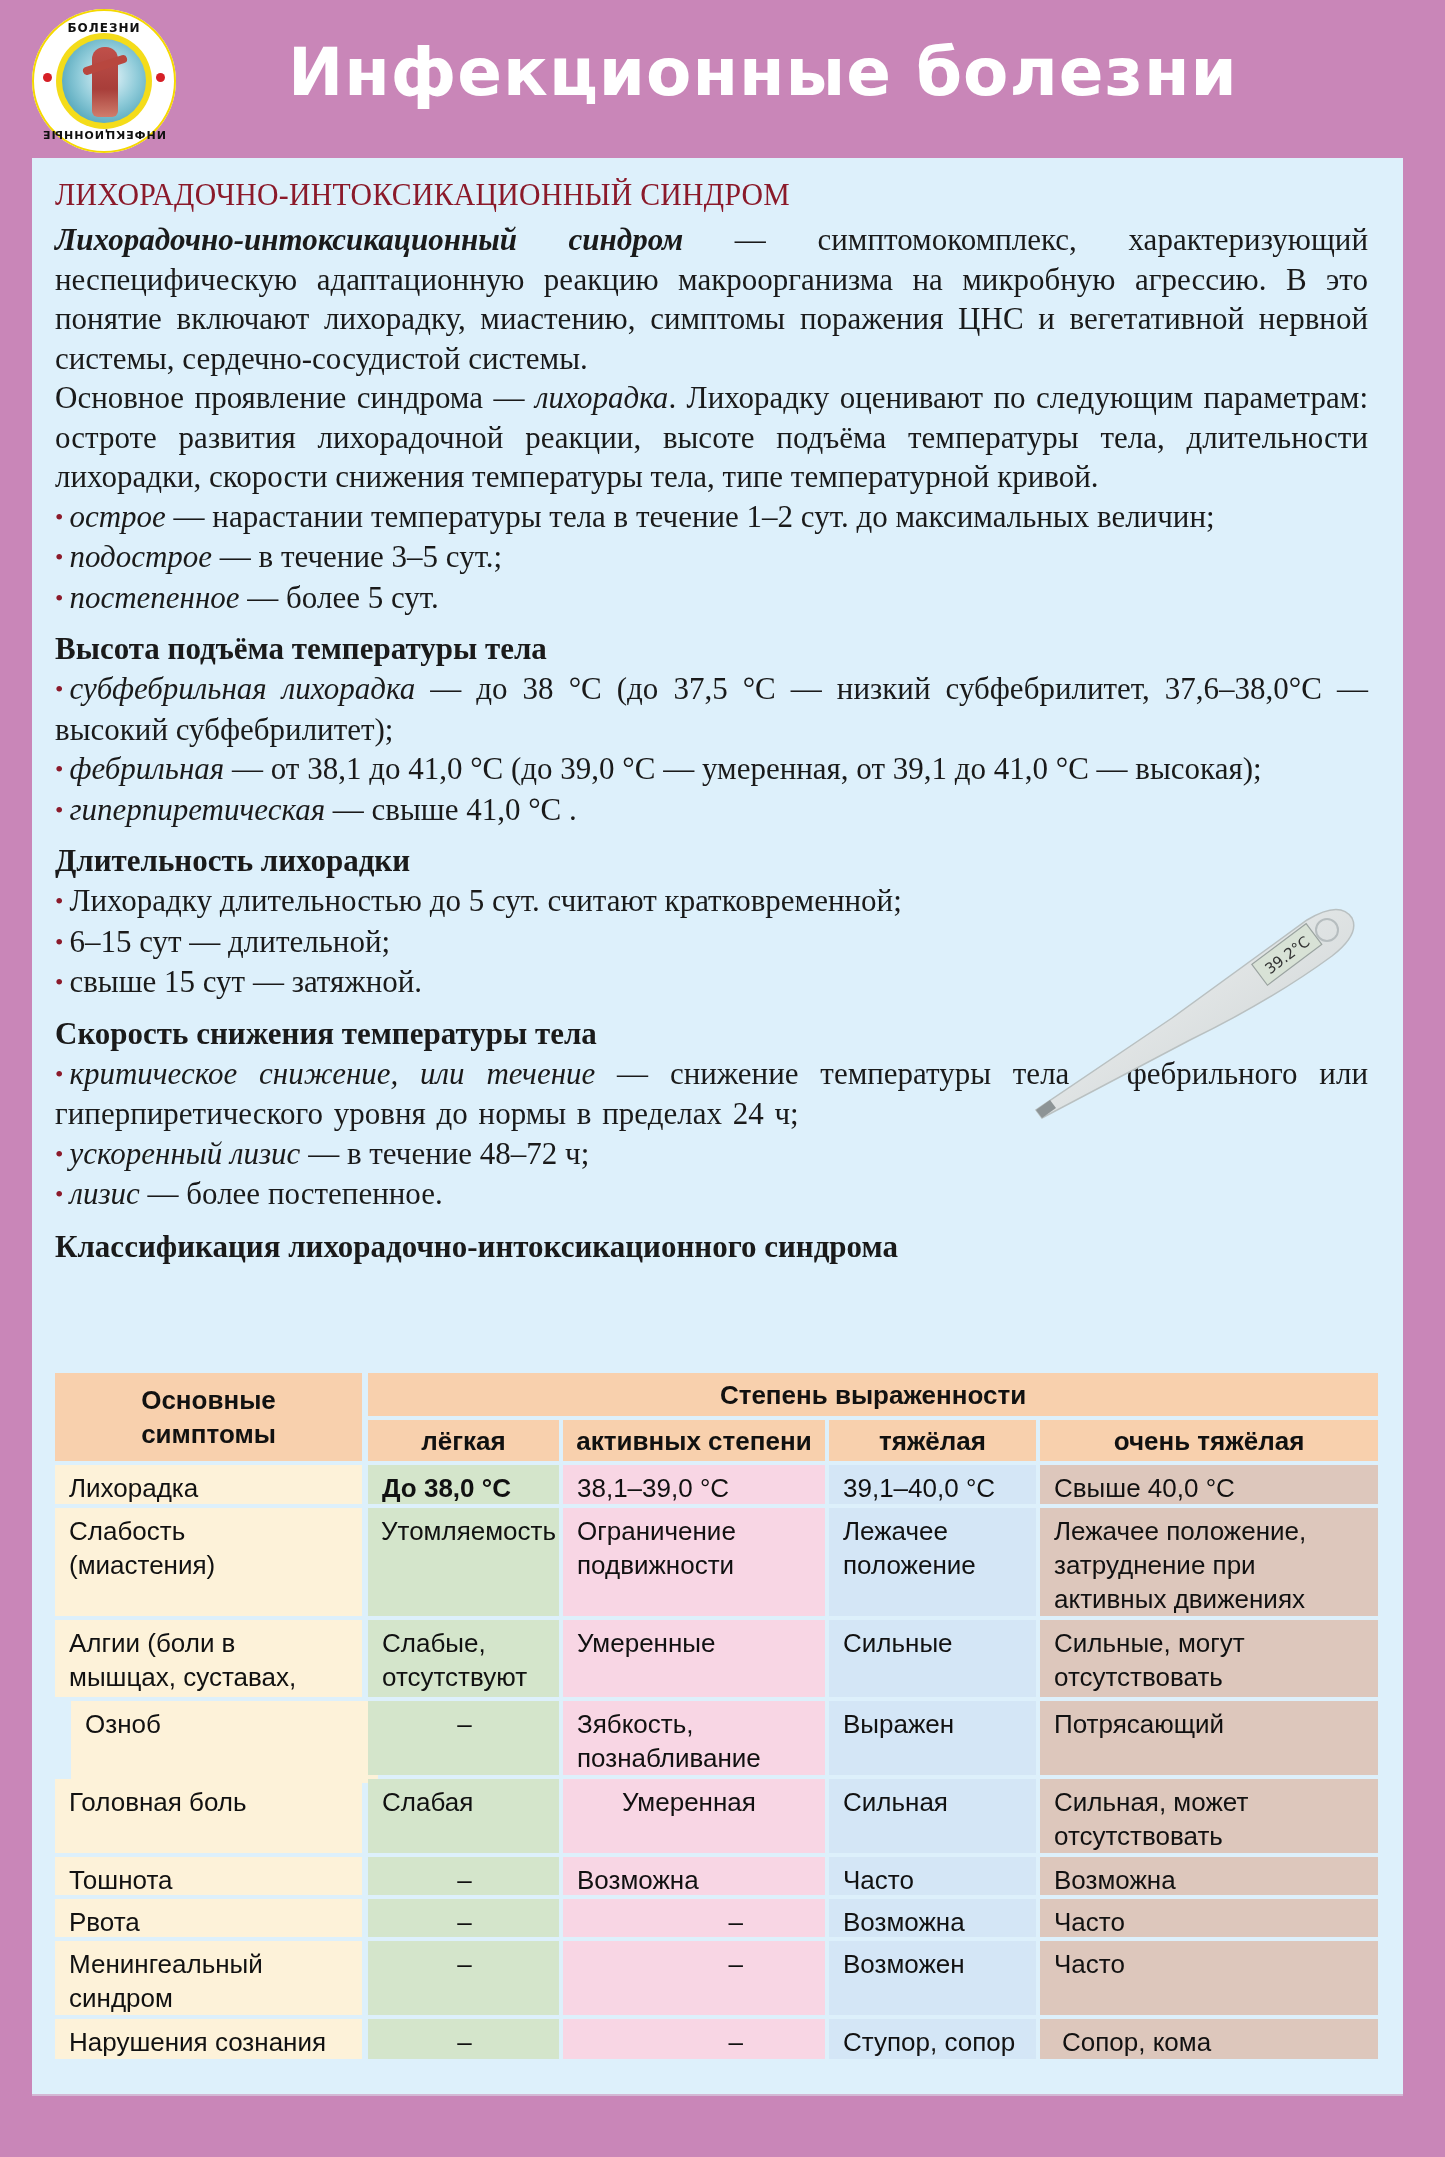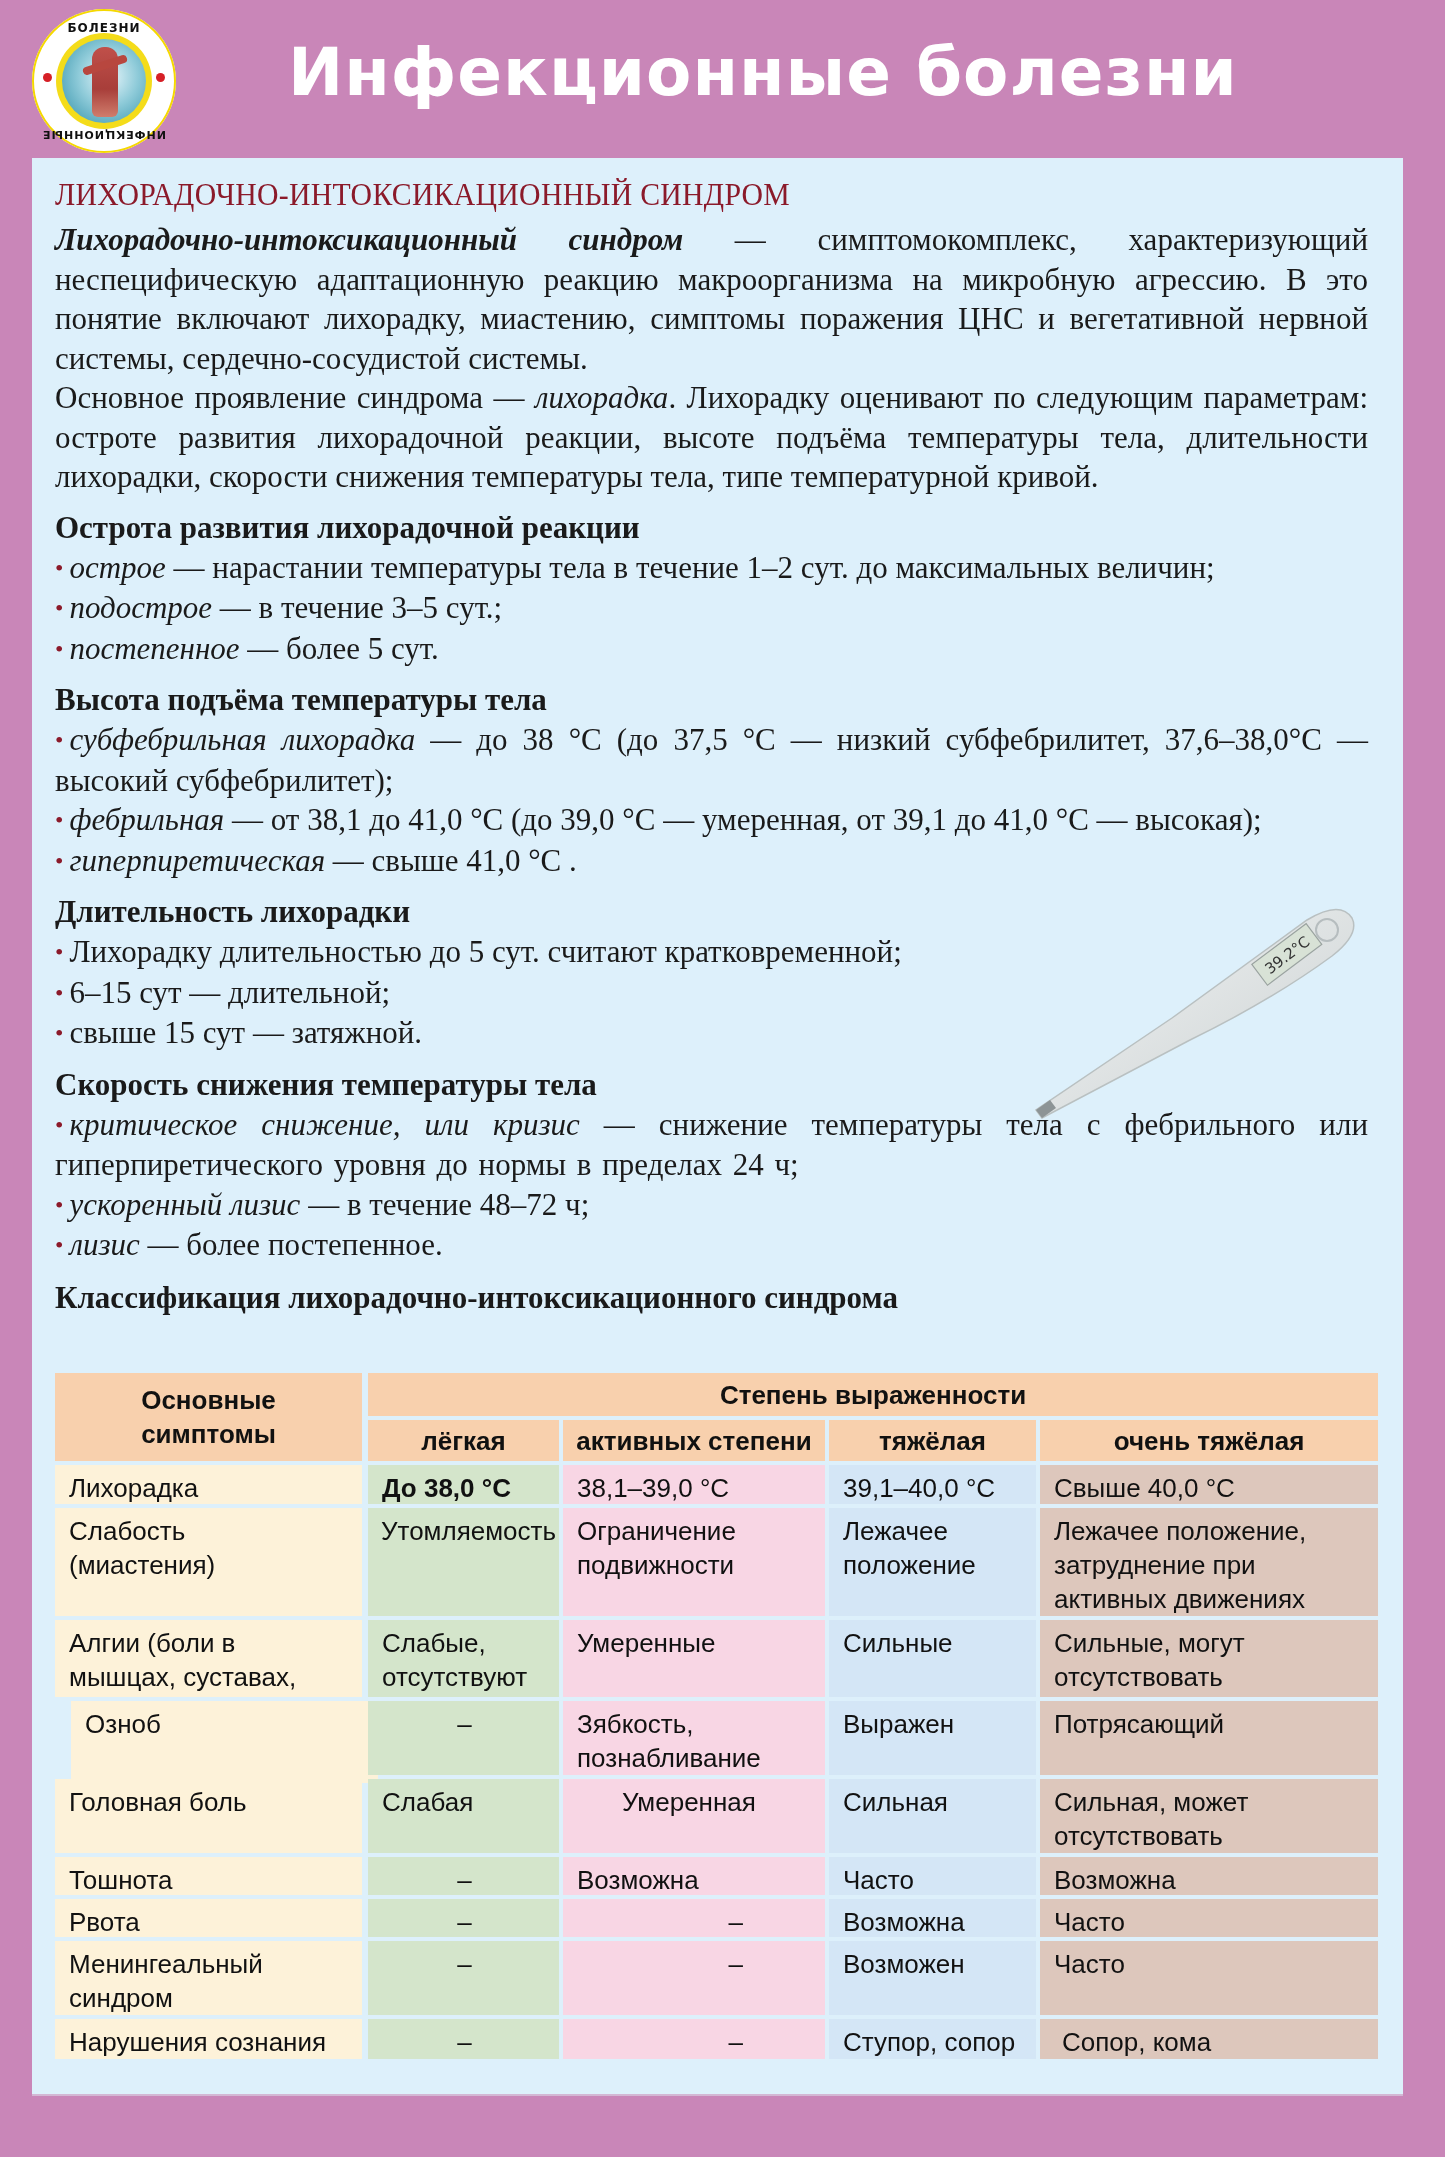--- a/index.html
+++ b/index.html
@@ -110,37 +110,36 @@
 
 <div class="page-title">Инфекционные болезни</div>
 
 <div class="panel">
   <div class="content">
     <div class="section-title">ЛИХОРАДОЧНО-ИНТОКСИКАЦИОННЫЙ СИНДРОМ</div>
 
     <p class="para"><span class="lead">Лихорадочно-интоксикационный синдром</span><span> — симптомокомплекс, характеризующий неспецифическую адаптационную реакцию макроорганизма на микробную агрессию. В это понятие включают лихорадку, миастению, симптомы поражения ЦНС и вегетативной нервной системы, сердечно-сосудистой системы.</span></p>
     <p class="para"><span>Основное проявление синдрома — </span><i>лихорадка</i><span>. Лихорадку оценивают по следующим параметрам: остроте развития лихорадочной реакции, высоте подъёма температуры тела, длительности лихорадки, скорости снижения температуры тела, типе температурной кривой.</span></p>
 
-    <div class="subhead">Острота развития лихорадочной реакции</div>
     <div class="bullet"><span class="dot">•</span><i>острое</i><span> — нарастании температуры тела в течение 1–2 сут. до максимальных величин;</span></div>
     <div class="bullet"><span class="dot">•</span><i>подострое</i><span> — в течение 3–5 сут.;</span></div>
     <div class="bullet"><span class="dot">•</span><i>постепенное</i><span> — более 5 сут.</span></div>
 
     <div class="subhead">Высота подъёма температуры тела</div>
     <div class="bullet"><span class="dot">•</span><i>субфебрильная лихорадка</i><span> — до 38 °С (до 37,5 °С — низкий субфебрилитет, 37,6–38,0°С — высокий субфебрилитет);</span></div>
     <div class="bullet"><span class="dot">•</span><i>фебрильная</i><span> — от 38,1 до 41,0 °С (до 39,0 °С — умеренная, от 39,1 до 41,0 °С — высокая);</span></div>
     <div class="bullet"><span class="dot">•</span><i>гиперпиретическая</i><span> — свыше 41,0 °С .</span></div>
 
     <div class="subhead">Длительность лихорадки</div>
     <div class="bullet narrow"><span class="dot">•</span><span>Лихорадку длительностью до 5 сут. считают кратковременной;</span></div>
     <div class="bullet narrow"><span class="dot">•</span><span>6–15 сут — длительной;</span></div>
     <div class="bullet narrow"><span class="dot">•</span><span>свыше 15 сут — затяжной.</span></div>
 
     <div class="subhead">Скорость снижения температуры тела</div>
-    <div class="bullet" style="word-spacing:3px;"><span class="dot">•</span><i>критическое снижение, или кризис</i><span> — снижение температуры тела с фебрильного или гиперпиретического уровня до нормы в пределах 24 ч;</span></div>
+    <div class="bullet" style="word-spacing:3px;"><span class="dot">•</span><i>критическое снижение, или течение</i><span> — снижение температуры тела с фебрильного или гиперпиретического уровня до нормы в пределах 24 ч;</span></div>
     <div class="bullet"><span class="dot">•</span><i>ускоренный лизис</i><span> — в течение 48–72 ч;</span></div>
     <div class="bullet"><span class="dot">•</span><i>лизис</i><span> — более постепенное.</span></div>
 
     <div class="table-title">Классификация лихорадочно-интоксикационного синдрома</div>
   </div>
 
   <svg class="thermo" style="left:990px; top:742px;" viewBox="0 0 340 230">
     <defs>
       <linearGradient id="tg" x1="0" y1="0" x2="1" y2="1">
         <stop offset="0" stop-color="#f4f6f6"></stop>

